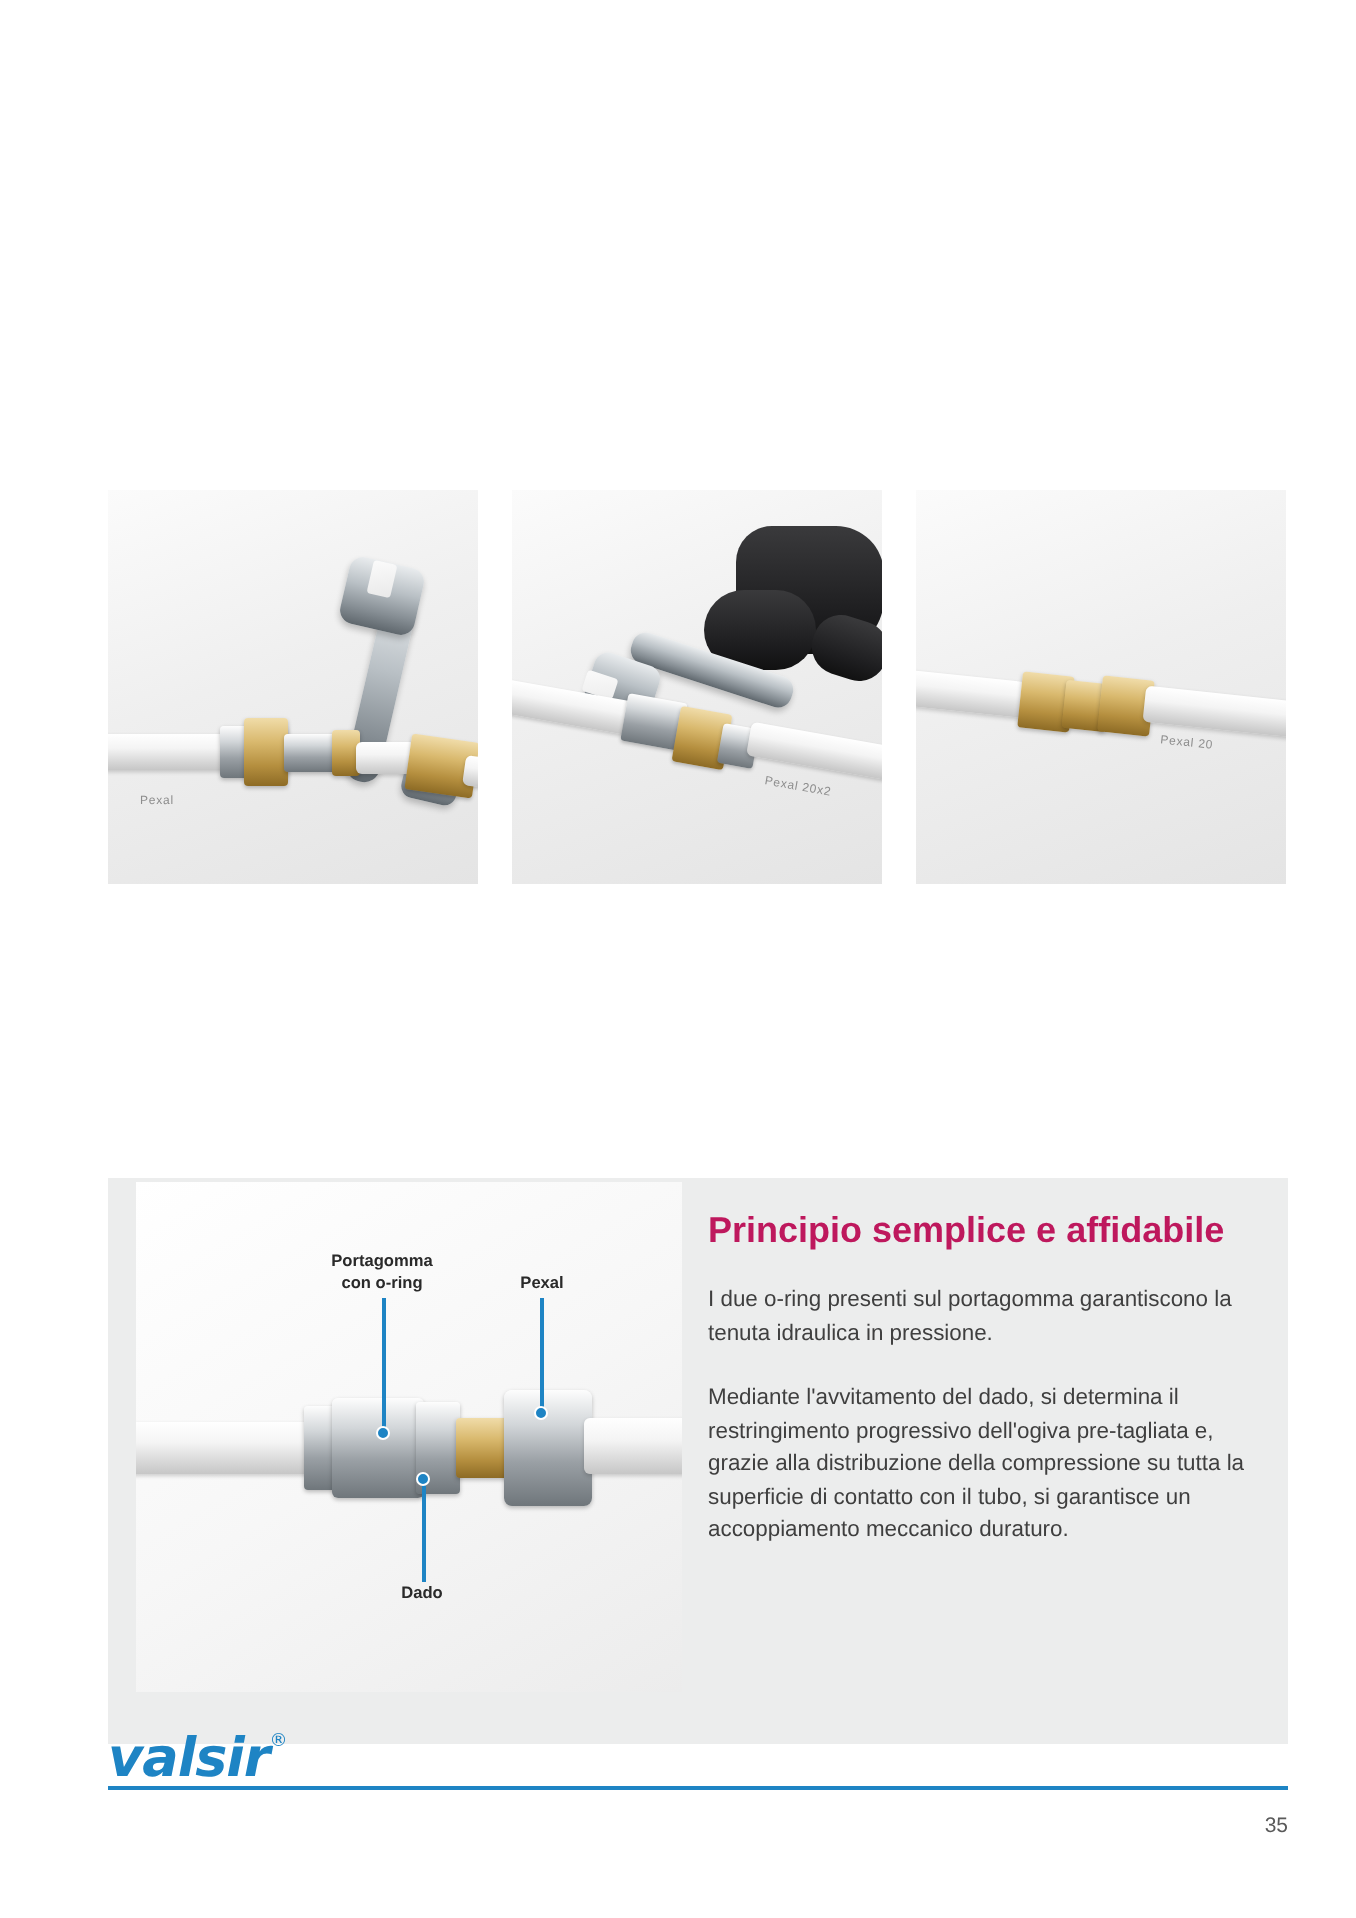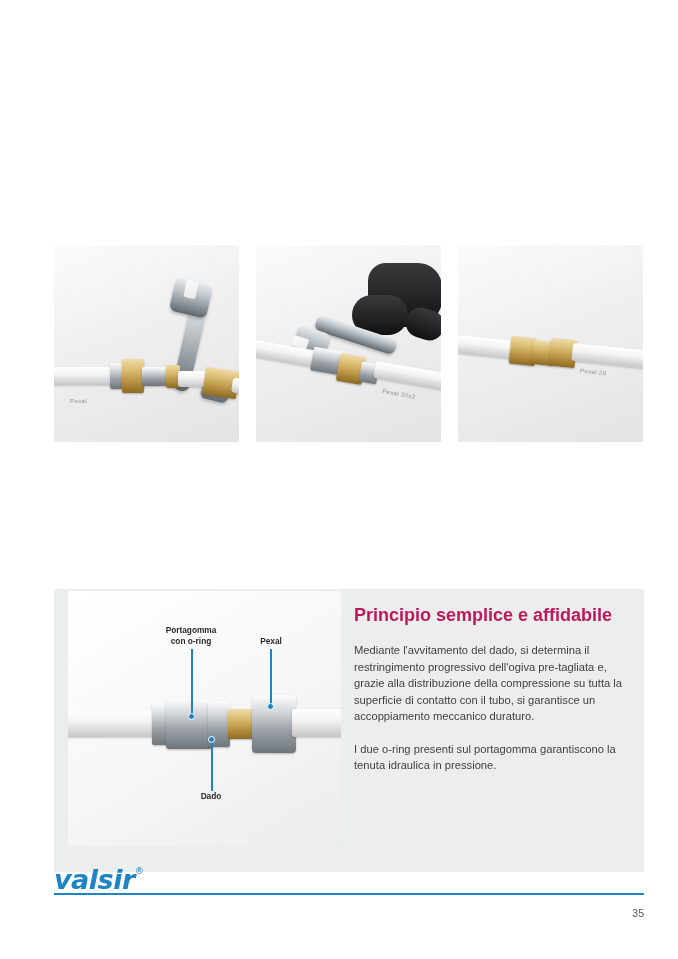--- a/index.html
+++ b/index.html
@@ -271,20 +271,20 @@
     <div class="callout" style="left:62px; top:34px; width:122px;">
       <div>Portagomma</div>
       <div>con o-ring</div>
     </div>
     <div class="callout" style="left:176px; top:45px; width:54px;">Pexal</div>
     <div class="callout" style="left:116px; top:200px; width:54px;">Dado</div>
   </div>
 
   <div class="panel-right">
     <h2 class="panel-title">Principio semplice e affidabile</h2>
+    <p class="panel-par">I due o-ring presenti sul portagomma garantiscono la tenuta idraulica in pressione.</p>
     <p class="panel-par">Mediante l'avvitamento del dado, si determina il restringimento progressivo dell'ogiva pre-tagliata e, grazie alla distribuzione della compressione su tutta la superficie di contatto con il tubo, si garantisce un accoppiamento meccanico duraturo.</p>
-    <p class="panel-par">I due o-ring presenti sul portagomma garantiscono la tenuta idraulica in pressione.</p>
   </div>
 </div>
 
 <div class="footer-rule"></div>
 <div class="logo"><span>valsir</span><sup>®</sup></div>
 <div class="page-num">35</div>
 
 </body></html>

